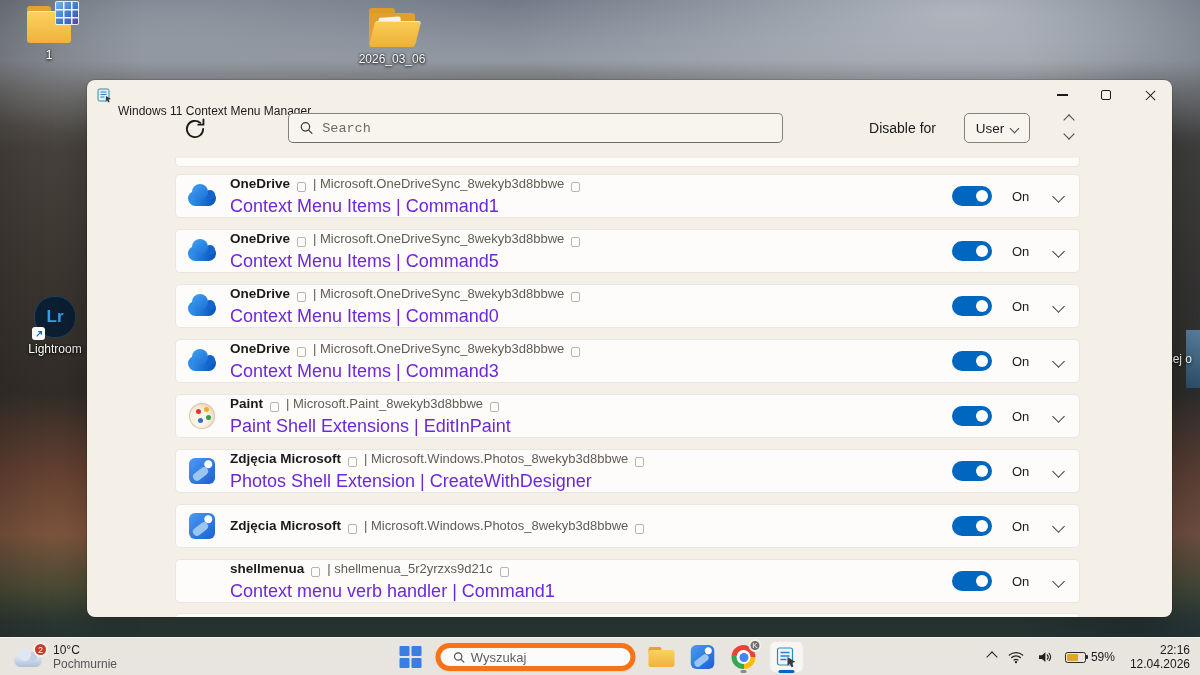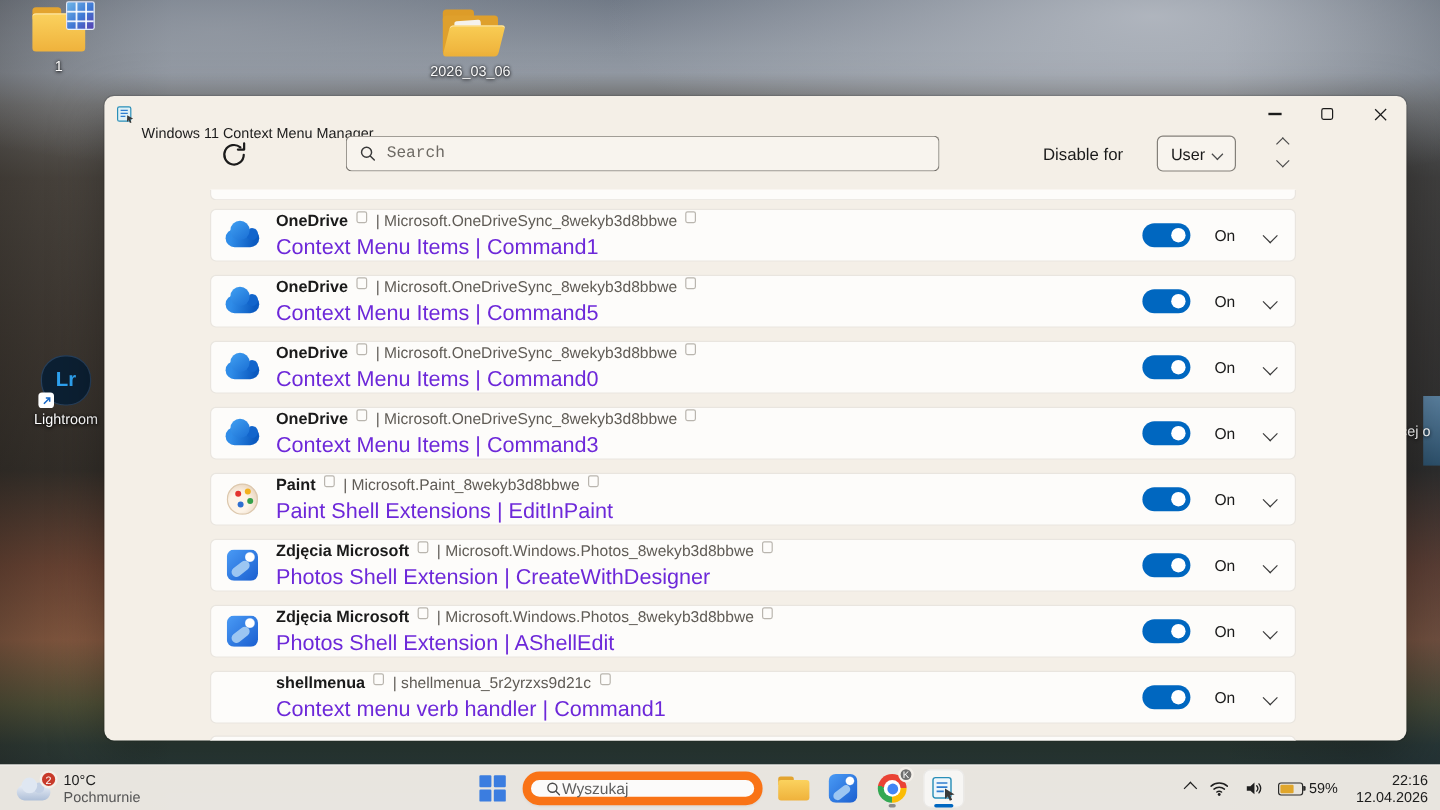--- a/index.html
+++ b/index.html
@@ -79,21 +79,21 @@
   .chev.up { transform:rotate(-135deg); }
 
   .partial-row-top { position:absolute; left:88px; top:78px; width:905px; height:9px; background:#fdfcfa; border:1px solid #e9e5df; border-top:none; border-radius:0 0 5px 5px; }
   .partial-row-bottom { position:absolute; left:88px; top:533px; width:905px; height:12px; background:#fdfcfa; border:1px solid #e9e5df; border-radius:5px 5px 0 0; }
 
   .menu-list { position:absolute; left:88px; top:94px; width:905px; }
   .row { height:44px; margin-bottom:11px; background:#fdfcfa; border:1px solid #e9e5df; border-radius:5px;
     display:flex; align-items:center; padding:0 16px 0 11px; }
   .row-icon { width:30px; height:30px; position:relative; flex:0 0 30px; margin-right:13px; }
   .row-text { flex:1; min-width:0; }
-  .line1 { display:flex; align-items:flex-start; gap:7px; font-size:13.5px; line-height:16px; }
+  .line1 { display:flex; align-items:flex-end; gap:7px; font-size:13.5px; line-height:16px; }
   .app-name { font-weight:bold; color:#1a1a1a; }
   .pkg { color:#605c56; font-size:13px; }
   .line2 { color:#6d28d9; font-size:18px; margin-top:4px; }
   .copy-glyph { width:9px; height:10px; border:1px solid #b9b5ae; border-radius:2px; flex:0 0 9px; }
   .toggle { width:40px; height:20px; border-radius:10px; background:var(--accent,#0067c0); position:relative; flex:0 0 40px; }
   .toggle .knob { position:absolute; right:4px; top:4px; width:12px; height:12px; border-radius:50%; background:#fff; }
   .toggle-label { font-size:13px; color:#1a1a1a; margin:0 22px 0 20px; width:20px; }
   .row .chev { border-color:#3a3a3a; width:9px; height:9px; }
 
   
@@ -115,22 +115,22 @@
   .w-cloud::after { content:''; position:absolute; left:4px; top:2px; width:13px; height:13px; border-radius:50%; background:#dfe7f2; box-shadow:8px 2px 0 -2px #c3d0e4; }
   .w-badge { position:absolute; right:-4px; top:-4px; width:15px; height:15px; border-radius:50%; background:#c83a2a; border:2px solid rgba(243,239,233,1);
     color:#fff; font-size:9px; display:flex; align-items:center; justify-content:center; z-index:2; }
   .w-temp { font-size:12px; color:#1c1c1c; line-height:14px; }
   .w-cond { font-size:12px; color:#555; line-height:14px; }
 
   .tb-center { position:absolute; left:50%; transform:translateX(-50%); top:0; height:38px; display:flex; align-items:center; gap:11px; }
   .start-btn { width:28px; height:28px; display:flex; align-items:center; justify-content:center; }
   .start-glyph { display:grid; grid-template-columns:10px 10px; grid-template-rows:10px 10px; gap:2px; }
   .start-glyph span { background:#3b7de0; border-radius:1px; }
-  .tb-search { width:200px; height:28px; border-radius:14px; background:rgba(255,255,255,.85); border:7px solid #f97316;
-    display:flex; align-items:center; padding:0 12px; gap:0; box-shadow:0 1px 2px rgba(0,0,0,.06); }
+  .tb-search { width:200px; height:28px; border-radius:14px; background:rgba(255,255,255,.85); border:5px solid #f97316;
+    display:flex; align-items:center; padding:0 12px; gap:5px; box-shadow:0 1px 2px rgba(0,0,0,.06); }
   .tb-search input { border:none; outline:none; background:transparent; font-size:13px; color:#333; width:100%; font-family:"Liberation Sans",sans-serif; }
   .tb-search input::placeholder { color:#5f5f5f; }
   .tb-btn { width:30px; height:32px; position:relative; display:flex; align-items:center; justify-content:center; }
 
   .tb-folder { position:relative; width:26px; height:20px; }
   .tb-folder::before { content:''; position:absolute; left:0; top:0; width:13px; height:7px; border-radius:2px 2px 0 0; background:#e3a42f; }
   .tb-folder::after { content:''; position:absolute; left:0; top:3px; width:26px; height:17px; border-radius:2.5px; background:linear-gradient(180deg,#fbd25e,#efb23c); }
 
   .tb-photos { position:relative; width:24px; height:24px; border-radius:6px;
     background:radial-gradient(circle at 74% 24%, #fff 0 3px, rgba(255,255,255,0) 4px), linear-gradient(135deg,#4a9bf5,#1b5fd0); }
@@ -354,21 +354,20 @@
 
   <div class="row">
     <span class="row-icon icon-photos"></span>
     <div class="row-text">
       <div class="line1">
         <span class="app-name">Zdjęcia Microsoft</span>
         <span class="copy-glyph"></span>
         <span class="pkg">| Microsoft.Windows.Photos_8wekyb3d8bbwe</span>
         <span class="copy-glyph"></span>
       </div>
-      <div class="line2">Photos Shell Extension | AShellEdit</div>
     </div>
     <div class="toggle">
             <div class="knob"></div>
           </div>
     <span class="toggle-label">On</span>
     <span class="chev down"></span>
   </div>
 
   <div class="row">
     <span class="row-icon icon-none"></span>

